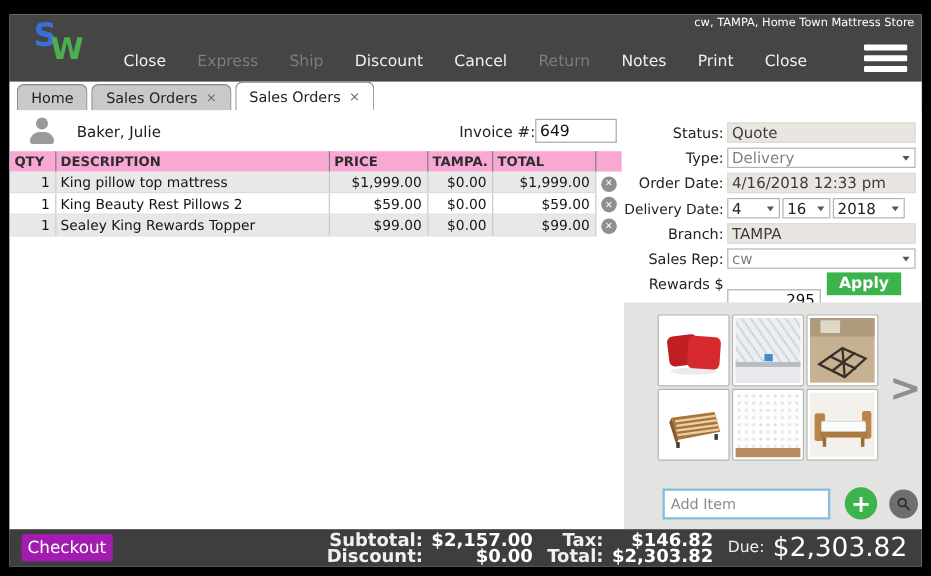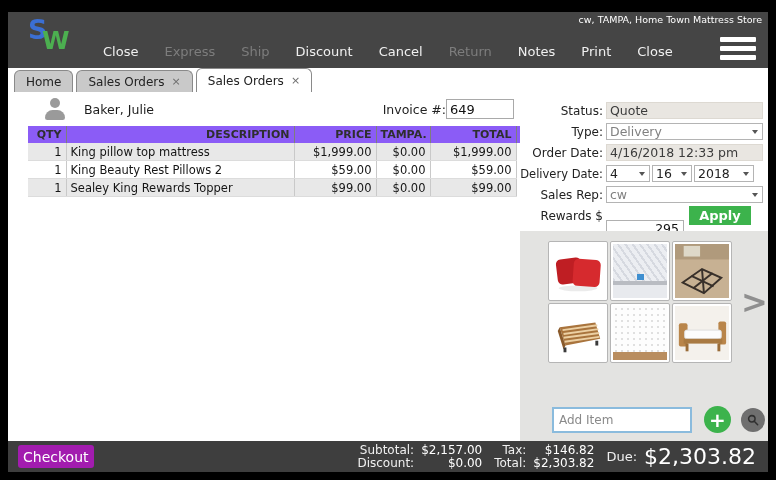--- a/index.html
+++ b/index.html
@@ -19,34 +19,34 @@
   .hamburger span { display:block; width:36px; height:5px; background:#fff; border-radius:1px; margin-top:4px; }
 
   
   .tabbar { height:24px; background:#fff; display:flex; align-items:flex-end; padding-left:6px; flex:0 0 auto; }
   .tab { display:flex; align-items:center; gap:7px; height:22px; background:#c9c9c9; border:1px solid #8a8a8a; border-bottom:none; border-radius:6px 6px 0 0; padding:0 11px; font-size:12px; color:#222; margin-right:3px; cursor:pointer; }
   .tab.active { background:#fff; height:24px; }
   .tab-x { font-size:11px; color:#6e6e6e; line-height:1; cursor:pointer; }
 
   
   .content { flex:1 1 auto; display:flex; background:#fff; overflow:hidden; }
-  .left { width:512px; flex:0 0 auto;padding-left:20px; }
+  .left { width:512px; flex:0 0 auto; }
   .cust-row { height:34px; display:flex; align-items:center; padding-left:14px; }
   .avatar { position:relative; width:26px; height:24px; }
   .av-head { position:absolute; left:8px; top:1px; width:10px; height:10px; border-radius:50%; background:#9a9a9a; }
   .av-body { position:absolute; left:3px; top:13px; width:20px; height:10px; border-radius:10px 10px 3px 3px; background:#9a9a9a; }
   .cust-name { margin-left:16px; font-size:12.5px; color:#1c1c1c; cursor:pointer; }
   .invoice { margin-left:auto; margin-right:6px; display:flex; align-items:center; }
   .inv-label { font-size:12.5px; color:#222; }
   .inv-input { width:68px; height:20px; border:1px solid #a9a9a9; font-size:13px; padding:0 3px; color:#111; }
 
   .order-table { width:510px; border-collapse:collapse; table-layout:fixed; font-size:11.5px; }
   .order-table col.c-qty{width:38px} .order-table col.c-desc{width:228px} .order-table col.c-price{width:82px}
   .order-table col.c-disc{width:54px} .order-table col.c-total{width:86px} .order-table col.c-del{width:22px}
-  .order-table th { background:#8b5cf6; color:#2e2e2e; font-weight:bold; font-size:11px; padding:2px 4px; border-right:1px solid #7e7e7e; text-align:right; }
+  .order-table th { background:#f9a8d4; color:#2e2e2e; font-weight:bold; font-size:11px; padding:2px 4px; border-right:1px solid #7e7e7e; text-align:left; }
   .order-table th:last-child { border-right:none; }
   .order-table td { padding:1.5px 4px; border-right:1px solid #c9c9c9; border-bottom:1px solid #dcdcdc; color:#151515; white-space:nowrap; overflow:hidden; }
   .order-table td:last-child { border-right:none; border-bottom:none; text-align:center; padding:0; }
   .order-table tbody tr:nth-child(odd) td { background:#e8e8e8; }
   .order-table tbody tr:nth-child(odd) td:last-child,
   .order-table tbody tr:nth-child(even) td:last-child { background:#fff; }
   td.num, td.qty { text-align:right; }
   .row-del { display:inline-flex; align-items:center; justify-content:center; width:13px; height:13px; border-radius:50%; background:#8f8f8f; color:#fff; font-size:8px; line-height:1; cursor:pointer; border:none; }
 
   
@@ -84,21 +84,21 @@
   .additem-row { margin-top:auto; margin-bottom:8px; margin-left:32px; display:flex; align-items:center; }
   .additem-input { width:140px; height:26px; border:2px solid #8abbdd; font-size:12px; padding:0 5px; color:#333; }
   .additem-input::placeholder { color:#8a8a8a; }
   .plus-btn { margin-left:12px; width:27px; height:27px; border-radius:50%; background:#3cb34c; color:#fff; border:none; font-size:20px; font-weight:bold; line-height:24px; cursor:pointer; }
   .search-btn { margin-left:10px; width:24px; height:24px; border-radius:50%; background:#6f6f6f; border:none; display:flex; align-items:center; justify-content:center; cursor:pointer; }
 
   
   .bottombar { height:31px; flex:0 0 auto; background:#3e3e3e; display:flex; align-items:center; }
   .checkout { margin-left:10px; height:23px; padding:0 5px; background:#a21caf; color:#fff; font-size:14px; border:none; border-radius:3px; cursor:pointer; }
   .totals { margin-left:auto; margin-right:12px; display:flex; align-items:center; gap:12px; }
-  .tot-grid { display:grid; grid-template-columns:auto auto; column-gap:7px; row-gap:0; font-size:12px; line-height:13px; }
+  .tot-grid { display:grid; grid-template-columns:auto auto; column-gap:7px; row-gap:0; font-size:15px; line-height:13px;font-weight:bold; }
   .tl { color:#f0f0f0; text-align:right; }
   .tv { color:#fff; text-align:right; }
   .due { display:flex; align-items:center; gap:7px; }
   .due-label { color:#f0f0f0; font-size:13px; }
   .due-value { color:#fff; font-size:22px; }
 </style>
 </head>
 <body>
 
 <div class="frame">
@@ -218,20 +218,24 @@
         </div>
         <div class="frow">
           <span class="flabel fl-sm">Delivery Date:</span>
           <div class="dateset grow">
             <div class="fld select dark dsel"><span>4</span></div>
             <div class="fld select dark dsel dsel2"><span>16</span></div>
             <div class="fld select dark dsel dsel3"><span>2018</span></div>
           </div>
         </div>
         <div class="frow">
+          <span class="flabel">Branch:</span>
+          <div class="fld readonly grow">TAMPA</div>
+        </div>
+        <div class="frow">
           <span class="flabel">Sales Rep:</span>
           <div class="fld select grow"><span>cw</span></div>
         </div>
         <div class="frow">
           <span class="flabel">Rewards $</span>
           <input class="rewards-input" value="295" style="">
           <button class="apply-btn">Apply</button>
         </div>
       </div>
 

